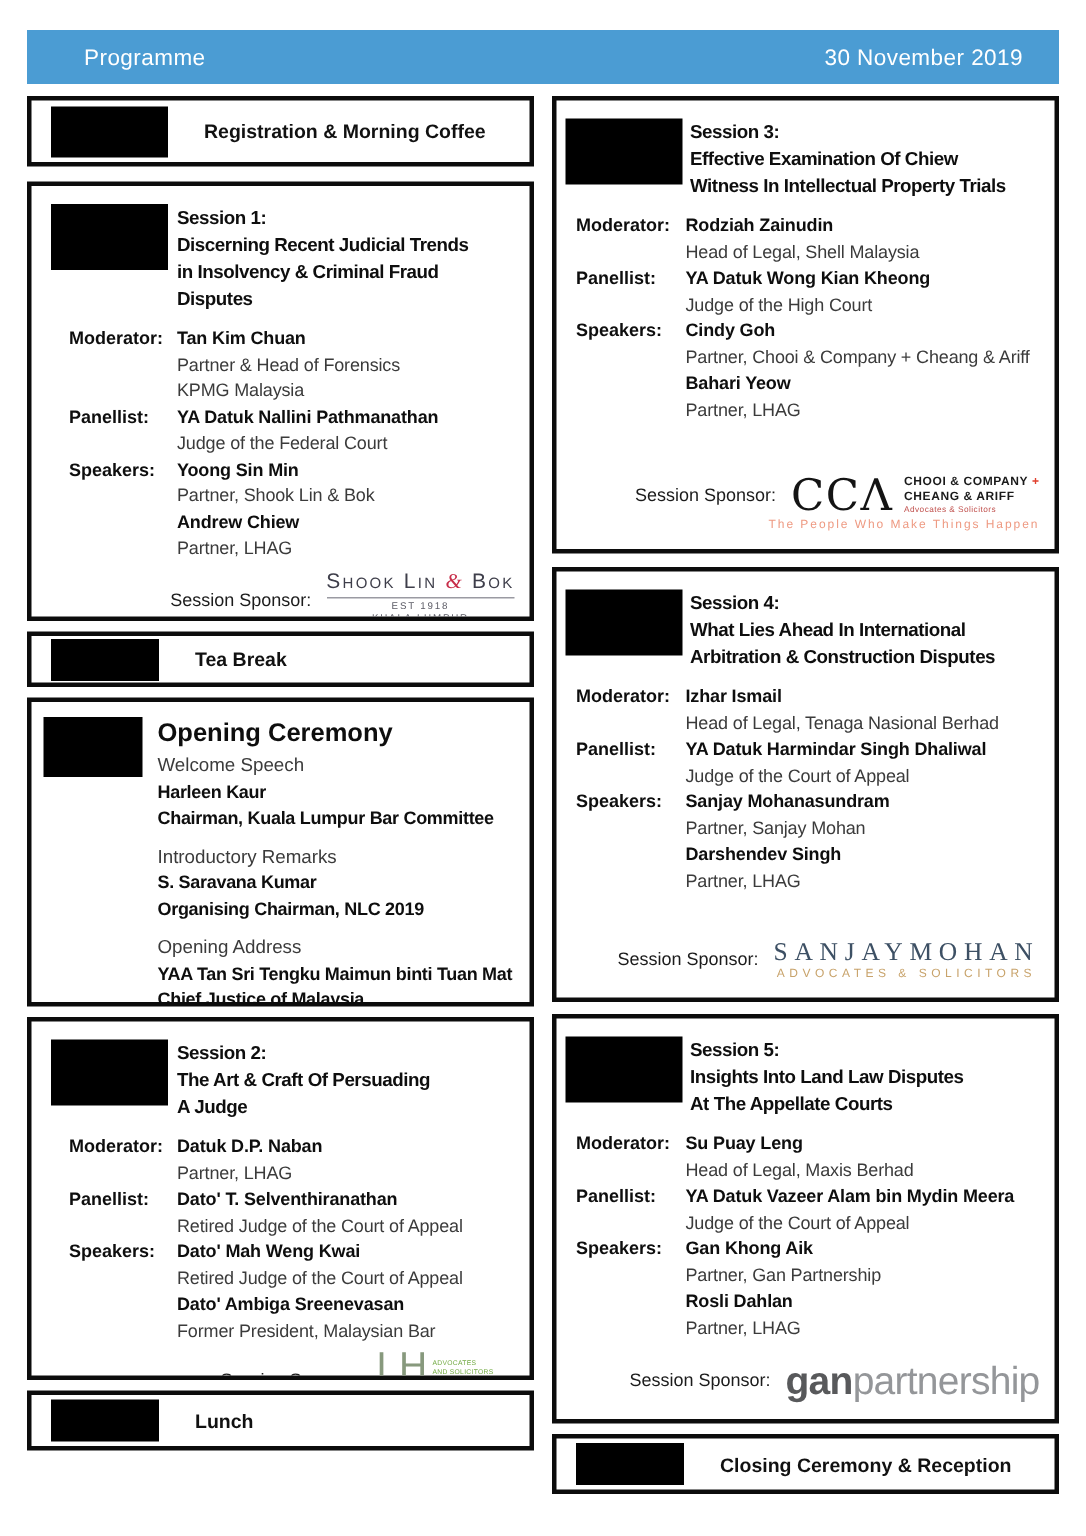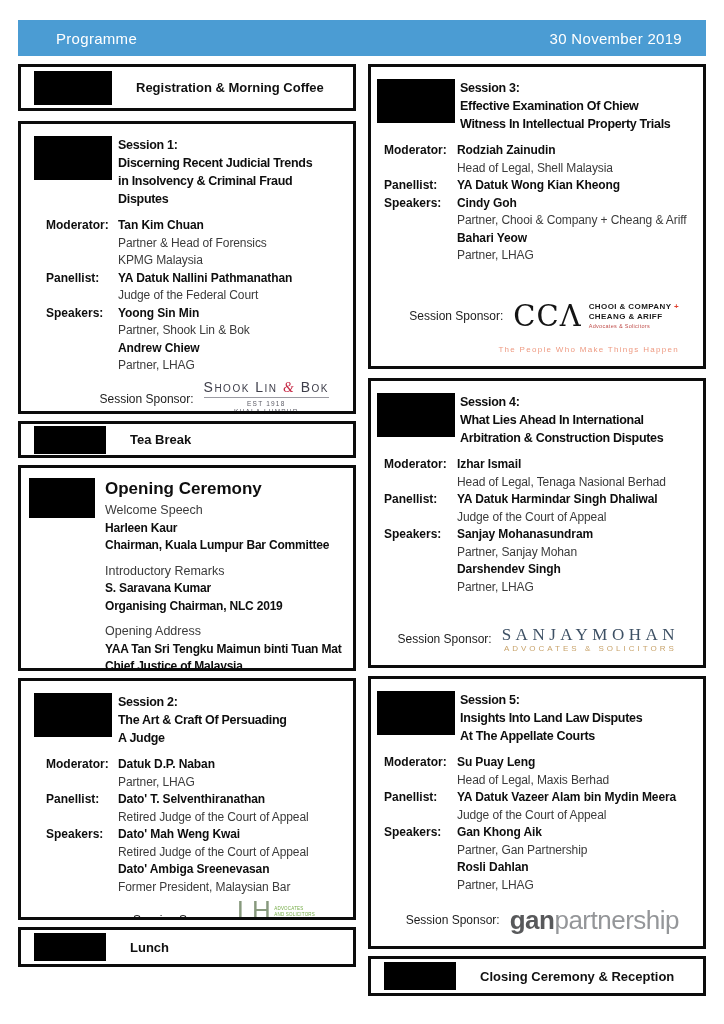--- a/index.html
+++ b/index.html
@@ -16,21 +16,21 @@
   .box { border: 3px solid #0c0c0c; background: #fff; display: flex; flex-direction: column; overflow: hidden; }
   .block { background: #000; flex: none; }
 
   
   .bar { flex-direction: row; align-items: center; }
   .bar .block { width: 72px; height: 28px; margin-left: 13px; }
   .bar .block.big { width: 78px; height: 34px; }
   .bar-label { font-weight: 700; font-size: 13px; color: #111; margin-left: 24px; white-space: nowrap; }
 
   
-  .session { padding: 12px 14px 8px 0; }
+  .session { padding: 12px 0 8px 0; }
   .sess-head { display: flex; align-items: flex-start; margin-bottom: 9px; }
   .sess-block { width: 78px; height: 44px; }
   .col-l .sess-block { margin-left: 13px; }
   .col-r .sess-block { margin-left: 6px; }
   .sess-title { margin-left: 6px; }
   .col-r .sess-title { margin-left: 5px; }
   .sess-title div { font-weight: 700; font-size: 12.5px; letter-spacing: -0.3px; line-height: 18px; color: #0e0e0e; white-space: nowrap; }
 
   .prow { display: flex; line-height: 17.5px; align-items: baseline; }
   .plabel { flex: none; font-weight: 700; font-size: 12px; color: #0e0e0e; }
@@ -51,21 +51,21 @@
   .slb-sub { border-top: 1px solid #9a9aa2; border-bottom: 1px solid #9a9aa2; margin-top: 1px; padding: 2px 6px 3px; }
   .slb-sub div { font-size: 6.5px; color: #5c5c66; letter-spacing: 1.2px; line-height: 8px; white-space: nowrap; }
 
   
   .cca { display: flex; align-items: center; gap: 7px; }
   .cca-mono { font-family: "DejaVu Serif", serif; font-size: 29px; font-weight: 400; color: #141414; letter-spacing: 1px; line-height: 30px; }
   .cca-lines { display: flex; flex-direction: column; }
   .cca-l1, .cca-l2 { font-size: 8px; font-weight: 700; color: #1a1a1a; letter-spacing: 0.4px; line-height: 10px; white-space: nowrap; }
   .cca-plus { color: #e0402e; font-weight: 700; }
   .cca-l3 { font-size: 5.5px; color: #c0504d; letter-spacing: 0.3px; line-height: 8px; white-space: nowrap; }
-  .cca-tagline { margin-top: 14px; font-size: 8px; color: #ee9a82; letter-spacing: 1.3px; white-space: nowrap; }
+  .cca-tagline { font-size: 8px; color: #ee9a82; letter-spacing: 1.3px; white-space: nowrap; }
 
   
   .sanjay { text-align: center; }
   .sanjay-name { font-family: "Liberation Serif", serif; font-size: 17px; color: #3d5064; letter-spacing: 4.5px; white-space: nowrap; line-height: 19px; }
   .sanjay-sub { font-size: 8px; color: #c8a36b; letter-spacing: 3px; white-space: nowrap; }
 
   
   .lhag { line-height: 20px; padding-right: 14px; }
   .lhag-row { display: flex; align-items: flex-start; }
   .lhag-lh { font-size: 26px; color: #87997d; letter-spacing: 0.5px; font-weight: 400; }
@@ -290,20 +290,24 @@
           </div>
         <div class="prow">
             <span class="plabel"></span>
             <span class="ptext">Head of Legal, Shell Malaysia</span>
           </div>
         <div class="prow">
             <span class="plabel">Panellist:</span>
             <span class="ptext bold">YA Datuk Wong Kian Kheong</span>
           </div>
         <div class="prow">
+            <span class="plabel"></span>
+            <span class="ptext">Judge of the High Court</span>
+          </div>
+        <div class="prow">
             <span class="plabel">Speakers:</span>
             <span class="ptext bold">Cindy Goh</span>
           </div>
         <div class="prow">
             <span class="plabel"></span>
             <span class="ptext">Partner, Chooi &amp; Company + Cheang &amp; Ariff</span>
           </div>
         <div class="prow">
             <span class="plabel"></span>
             <span class="ptext bold">Bahari Yeow</span>

